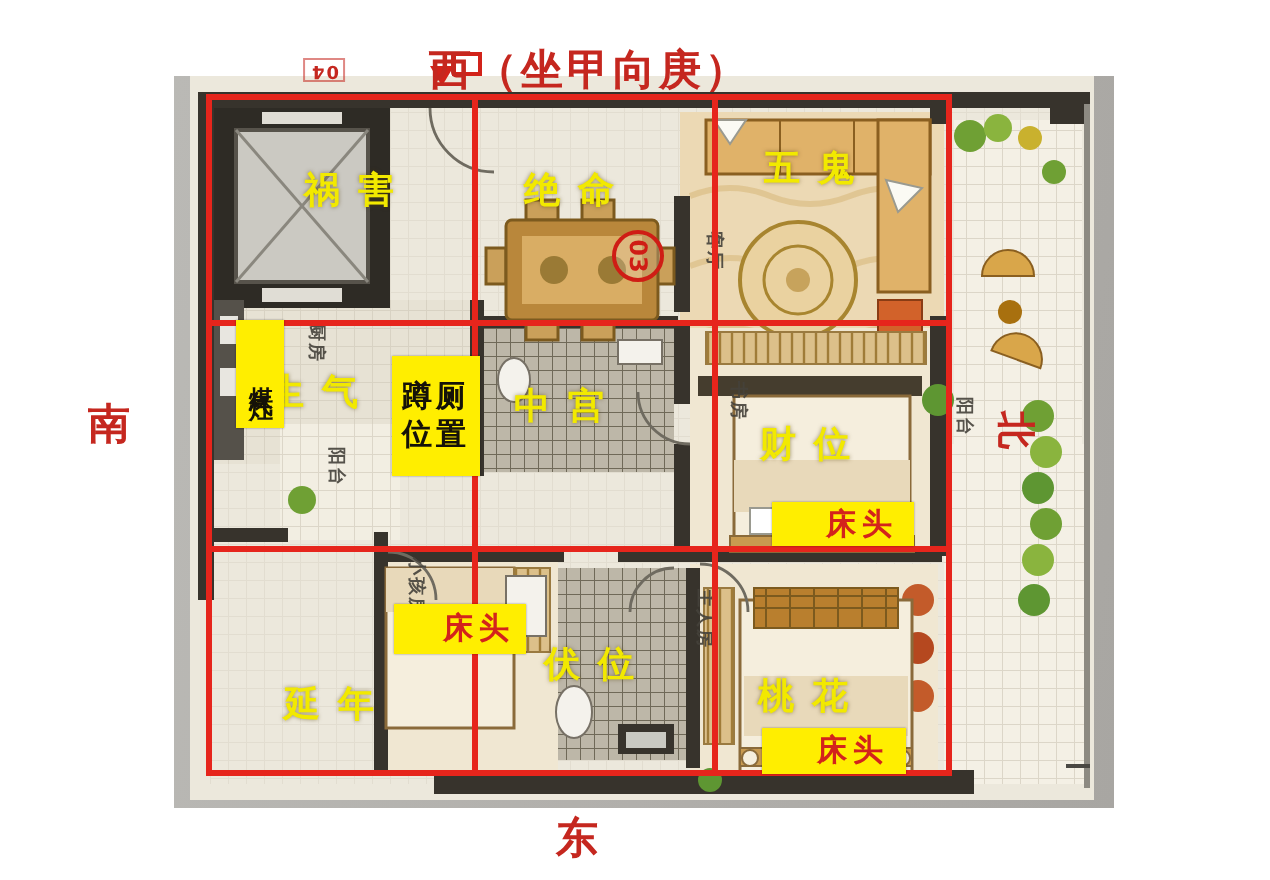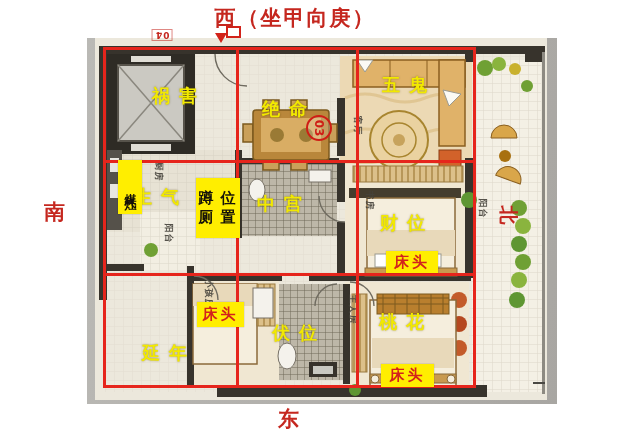--- a/index.html
+++ b/index.html
@@ -3,21 +3,21 @@
 <meta charset="utf-8">
 <style>
   html,body{margin:0;padding:0;}
   body{
     width:635px;height:440px;position:relative;background:#ffffff;
     font-family:"DejaVu Sans","Liberation Sans",sans-serif;
     overflow:hidden;
   }
   
   .dir{position:absolute;color:#c5271f;font-weight:bold;z-index:30;white-space:nowrap;}
-  .dir-west{left:170px;top:4px;width:250px;text-align:center;font-size:21px;letter-spacing:2px;}
+  .dir-west{left:170px;top:21px;width:250px;text-align:center;font-size:21px;letter-spacing:2px;}
   .dir-south{left:44px;top:198px;font-size:21px;}
   .dir-east{left:278px;top:405px;font-size:21px;}
   .dir-north{left:498px;top:202px;font-size:19px;transform:rotate(90deg);z-index:31;}
 
   
   .photo{
     position:absolute;left:87px;top:38px;width:470px;height:366px;
     background:linear-gradient(100deg,#bab9b5 0%,#b1afab 55%,#a8a6a2 100%);
     z-index:1;overflow:hidden;
   }
@@ -33,25 +33,25 @@
     position:absolute;z-index:14;color:#f2e900;font-weight:bold;font-size:18px;
     letter-spacing:9px;white-space:nowrap;line-height:1;
     text-shadow:0 0 2px rgba(80,60,0,.55);
   }
   
   .tag{
     position:absolute;z-index:15;background:#ffee00;color:#151208;font-weight:bold;
     display:flex;align-items:center;justify-content:center;text-align:center;
     box-shadow:0 0 1px rgba(0,0,0,.4);
   }
-  .tag.redtext{color:#d3231c;}
+  .tag.redtext{color:#d3231c;padding-left:19px;}
   .tag-gas{left:118px;top:160px;width:24px;height:54px;font-size:12px;
     writing-mode:vertical-rl;text-orientation:upright;letter-spacing:2px;}
   .tag-squat{left:196px;top:178px;width:44px;height:60px;font-size:15px;
-    flex-direction:row;line-height:1.3;letter-spacing:2px;}
+    flex-direction:column;line-height:1.3;letter-spacing:2px;}
   .tag-bed1{left:386px;top:251px;width:52px;height:22px;font-size:15px;letter-spacing:3px;}
   .tag-bed2{left:197px;top:302px;width:47px;height:25px;font-size:15px;letter-spacing:3px;}
   .tag-bed3{left:381px;top:364px;width:53px;height:23px;font-size:15px;letter-spacing:3px;}
 
   
   .badge03{
     position:absolute;left:306px;top:115px;width:22px;height:22px;z-index:13;
     border:2px solid #cf1d15;border-radius:50%;color:#cf1d15;font-weight:bold;font-size:12px;
     display:flex;align-items:center;justify-content:center;transform:rotate(90deg);
     background:rgba(235,225,210,.25);
@@ -277,28 +277,28 @@
   <div class="gline gv" style="left:236px"></div>
   <div class="gline gv" style="left:356px"></div>
   <div class="gline gv" style="left:473px"></div>
   <div class="gline gh" style="top:47px"></div>
   <div class="gline gh" style="top:160px"></div>
   <div class="gline gh" style="top:273px"></div>
   <div class="gline gh" style="top:385px"></div>
 </div>
 
 <span class="sector" style="left:152px;top:87px">祸害</span>
-<span class="sector" style="left:262px;top:100px">绝命</span>
+<span class="sector" style="left:262px;top:87px">绝命</span>
 <span class="sector" style="left:382px;top:76px">五鬼</span>
 <span class="sector" style="left:134px;top:188px">生气</span>
 <span class="sector" style="left:257px;top:195px">中宫</span>
 <span class="sector" style="left:380px;top:214px">财位</span>
 <span class="sector" style="left:142px;top:344px">延年</span>
 <span class="sector" style="left:272px;top:324px">伏位</span>
-<span class="sector" style="left:379px;top:313px">桃花</span>
+<span class="sector" style="left:379px;top:340px">桃花</span>
 
 <div class="tag tag-gas">煤气灶</div>
 <div class="tag tag-squat">
   <div>蹲厕</div>
   <div>位置</div>
 </div>
 <div class="tag redtext tag-bed1">床头</div>
 <div class="tag redtext tag-bed2">床头</div>
 <div class="tag redtext tag-bed3">床头</div>
 

